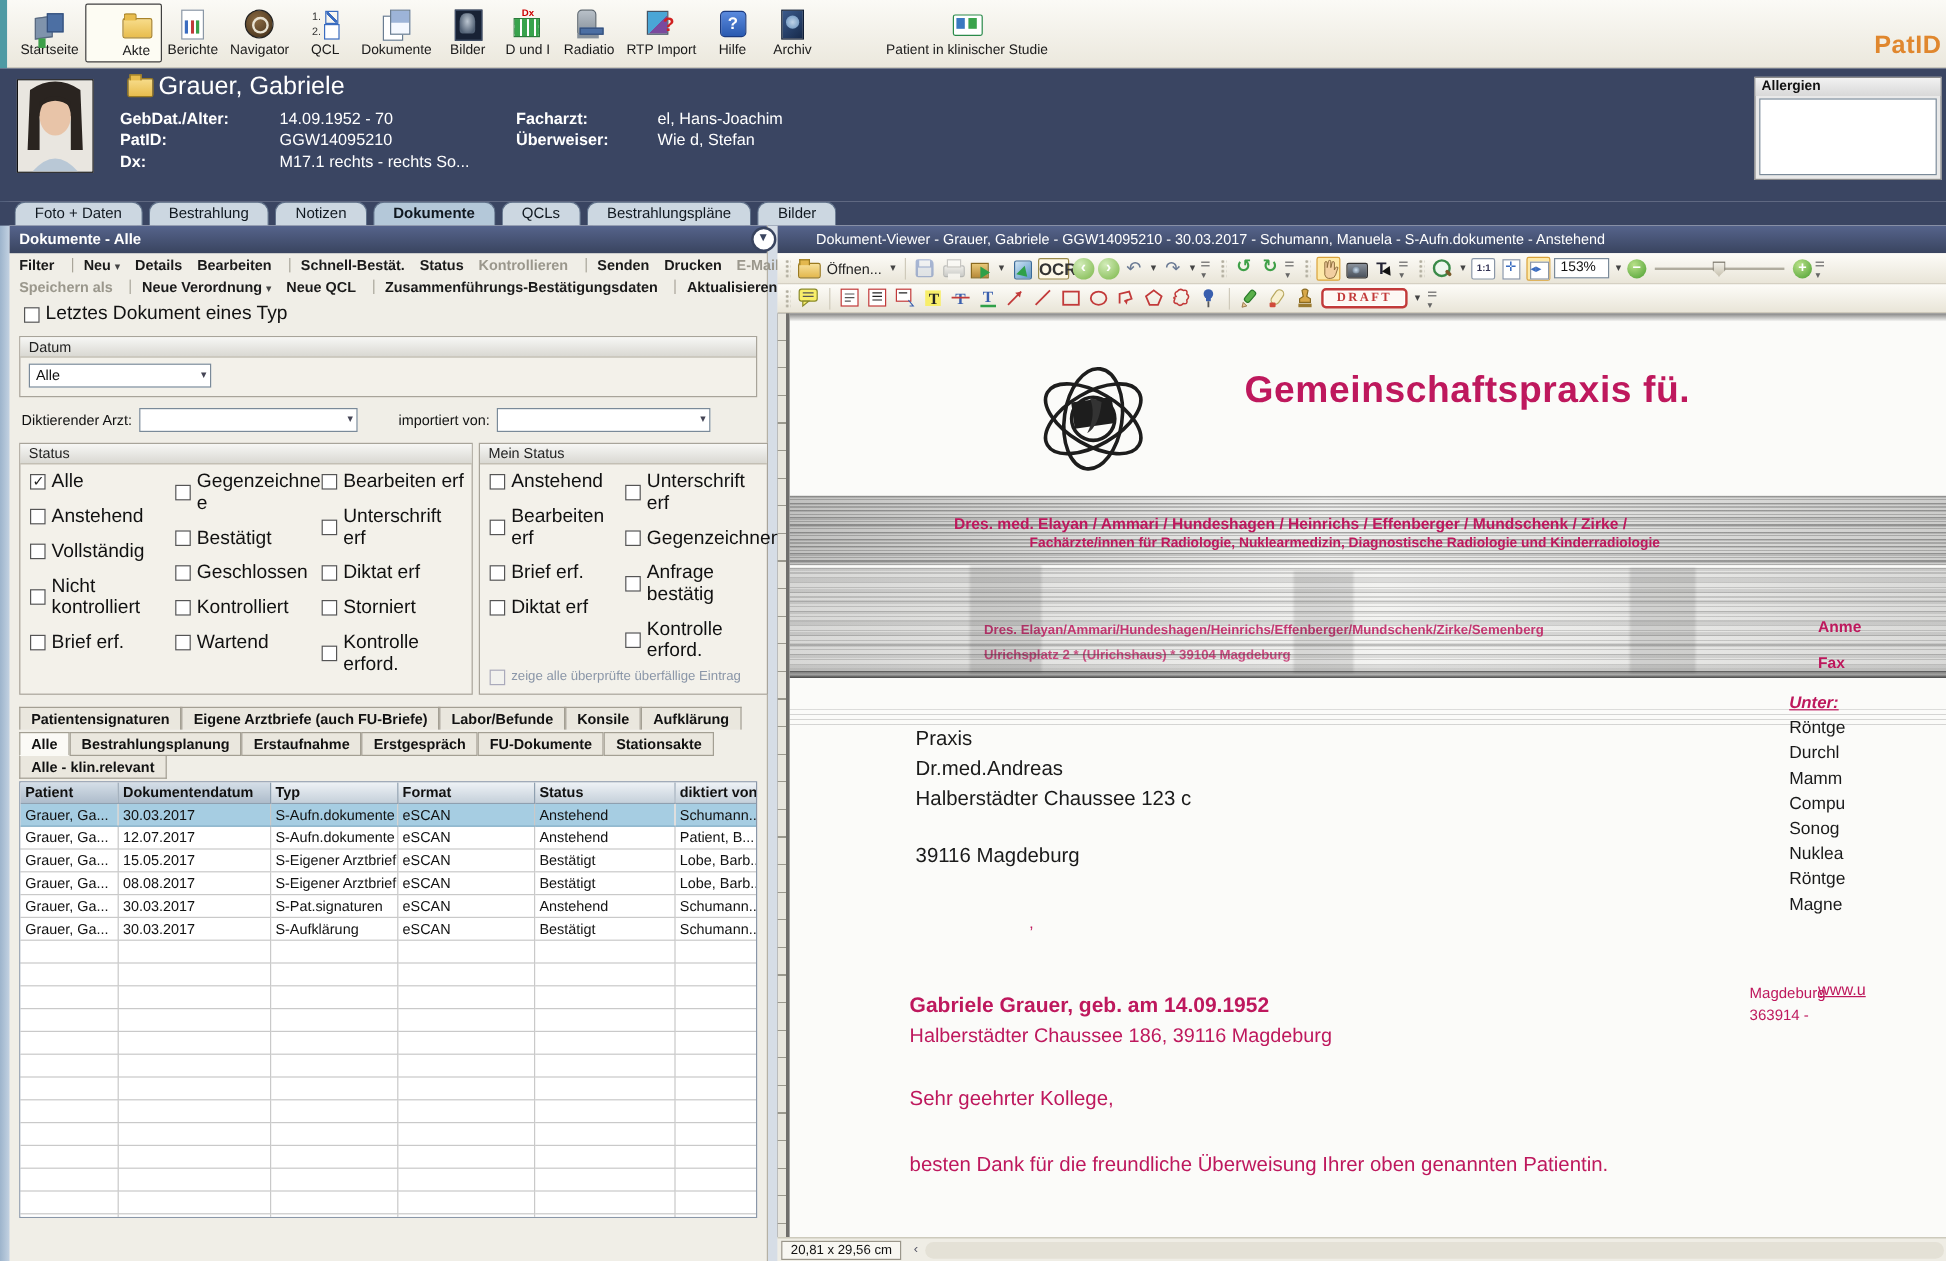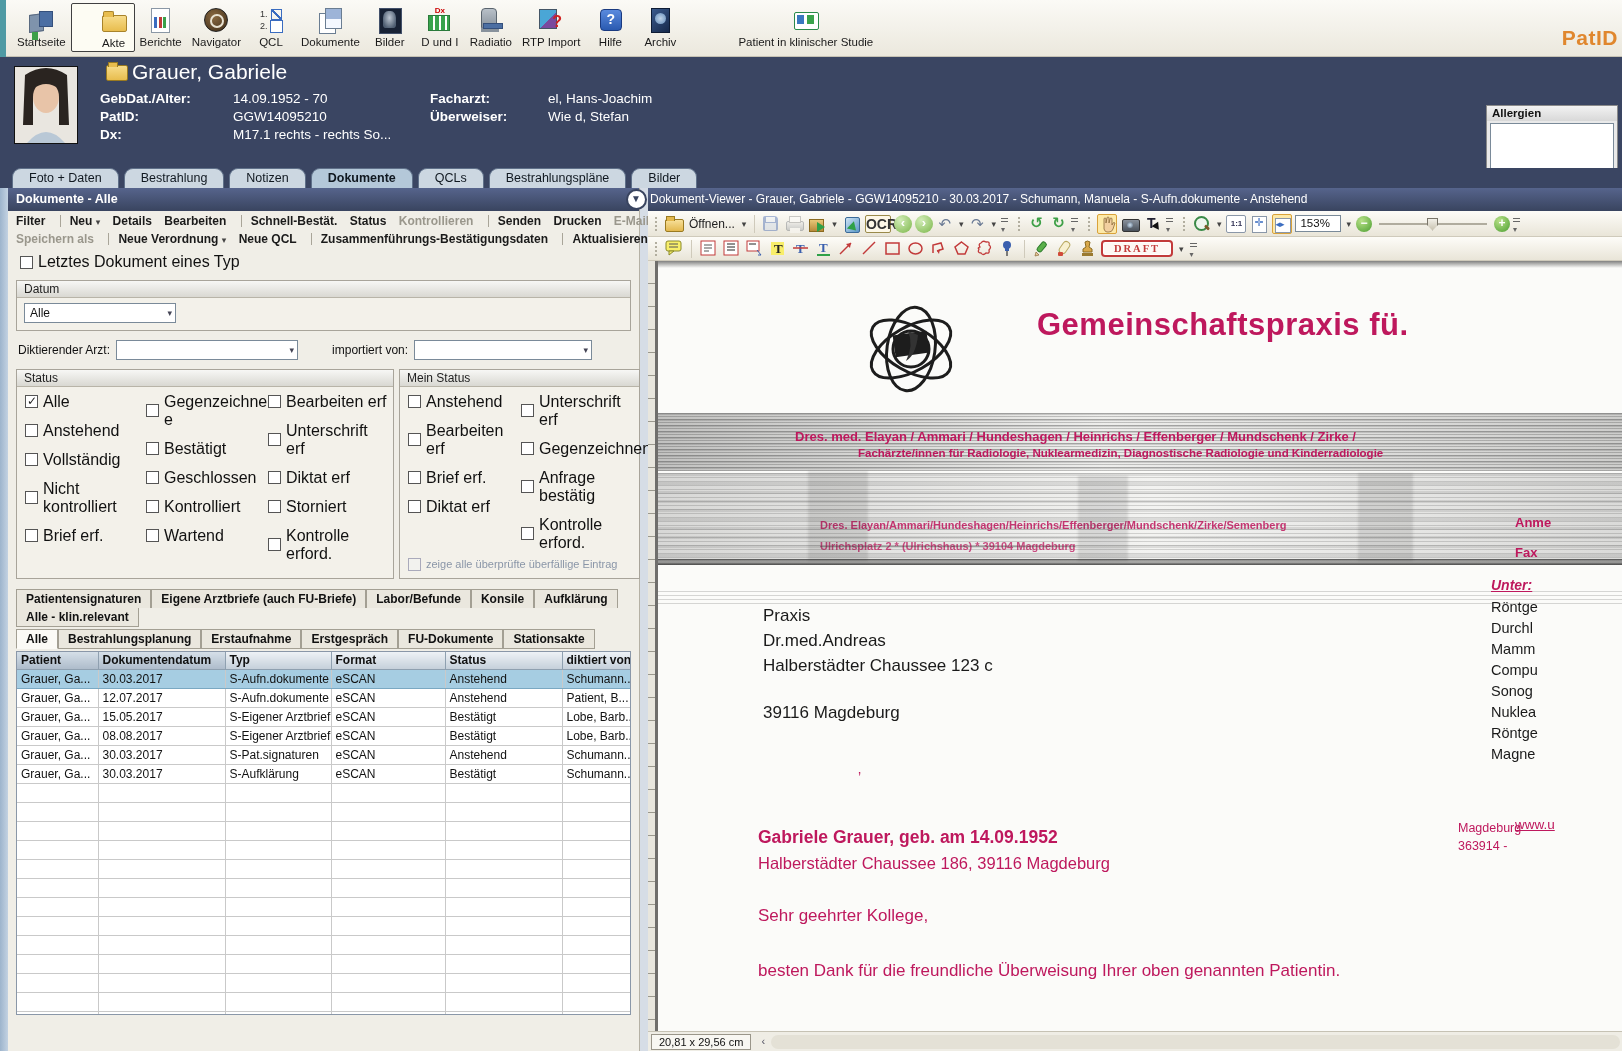--- a/index.html
+++ b/index.html
@@ -53,21 +53,21 @@
   #banner{position:absolute;left:0;top:57px;width:1622px;height:111px;background:#3a4562;color:#fff;}
   #photo{position:absolute;left:14px;top:9px;width:64px;height:78px;background:#ddd;border:1px solid #111;}
   #pname{position:absolute;left:132px;top:3px;font-size:21px;color:#fff;}
   #pfolder{position:absolute;left:106px;top:8px;width:22px;height:16px;background:linear-gradient(#f7dc8a,#e8bd4e);border:1px solid #9a7a20;border-radius:2px;}
   #pfolder::before{content:"";position:absolute;left:1px;top:-4px;width:8px;height:4px;background:#e8bd4e;border:1px solid #9a7a20;border-bottom:none;}
   .fieldgrid{position:absolute;display:grid;grid-template-columns:max-content auto;column-gap:8px;row-gap:1px;font-size:13.5px;line-height:17px;}
   #fields1{left:100px;top:33px;grid-template-columns:125px auto;}
   #fields2{left:430px;top:33px;grid-template-columns:110px auto;}
   .plabel{font-weight:bold;text-align:left;white-space:nowrap;}
   .pvalue{white-space:nowrap;}
-  #allergybox{position:absolute;right:4px;top:7px;width:132px;height:86px;border:1px solid #8a8a8a;background:#e9e9e9;margin-top:41px;}
+  #allergybox{position:absolute;right:4px;top:7px;width:156px;height:86px;border:1px solid #8a8a8a;background:#e9e9e9;}
   #allergybox .ahead{height:15px;background:linear-gradient(#f2f2f2,#d8d8d8);font-weight:bold;color:#111;font-size:11.5px;padding:1px 5px;}
   #allergybox .abody{position:absolute;left:3px;right:3px;top:17px;bottom:3px;background:#fff;border:1px solid #7a8a99;}
 
   
   #main-tabs{position:absolute;left:0;top:168px;width:1622px;height:20px;background:#3a4562;padding-left:12px;display:flex;gap:5px;align-items:flex-end;}
   .mtab{background:#ccd7e1;border:1px solid #5f7089;border-bottom:none;border-radius:9px 9px 0 0;
     padding:2px 16px 2px 16px;font-size:12.5px;color:#101820;height:20px;white-space:nowrap;cursor:default;}
   .mtab.active{background:#b4c8d9;font-weight:bold;}
 
   
@@ -122,21 +122,21 @@
   .doctable col.c3{width:114px;}.doctable col.c4{width:117px;}.doctable col.c5{width:69px;}
   .doctable th{height:18px;background:linear-gradient(#eef2f6,#c5d0da);border-right:1px solid #8fa0b0;border-bottom:1px solid #8fa0b0;
     font-size:12px;font-weight:bold;text-align:left;padding:1px 4px;white-space:nowrap;overflow:hidden;}
   .doctable th:nth-child(-n+2){background:linear-gradient(#d5dfe8,#aebccb);}
   .doctable td{height:19px;font-size:12px;padding:1px 4px;border-right:1px solid #c9c9c9;border-bottom:1px solid #c9c9c9;
     white-space:nowrap;overflow:hidden;background:#fff;}
   tr.sel td{background:#a6cde2;border-bottom:1px solid #7aa8c2;}
 
   
   #viewer{position:absolute;left:648px;top:188px;right:0;bottom:0;background:#efede5;}
-  #vhead{height:23px;background:linear-gradient(#56648c,#39445f);color:#fff;font-size:12px;padding:4px 8px 4px 2px;white-space:nowrap;overflow:hidden;}
+  #vhead{height:23px;background:linear-gradient(#56648c,#39445f);color:#fff;font-size:12px;padding:4px 8px 4px 32px;white-space:nowrap;overflow:hidden;}
   .vtb{background:linear-gradient(#fdfcf8,#e9e5d8);border-bottom:1px solid #cfcabb;display:flex;align-items:center;padding:0 4px;}
   #vtb1{height:26px;gap:3px;}
   #vtb2{height:24px;gap:4px;}
   .grip{width:5px;height:16px;background-image:radial-gradient(circle,#b2ae9f 1px,transparent 1.3px);background-size:4px 4px;flex:none;margin:0 2px;}
   .vsep{width:1px;height:18px;background:#cfcabb;margin:0 3px;flex:none;}
   .ovf{flex:none;width:9px;height:16px;position:relative;margin-right:2px;}
   .ovf::after{content:"▾";position:absolute;left:0;bottom:-2px;font-size:8px;color:#666;}
   .ovf::before{content:"";position:absolute;left:0;bottom:10px;width:7px;height:2px;border-top:1px solid #666;border-bottom:1px solid #666;}
   .vi{width:20px;height:20px;position:relative;flex:none;display:inline-block;}
   .vi.sel{background:#fde9a8;border:1px solid #d9a23a;border-radius:2px;}
@@ -551,26 +551,26 @@
           <span class="box"></span>
           <span>zeige alle überprüfte überfällige Eintrag</span>
         </label>
       </div>
     </div>
   </div>
 
   <div class="cattabs" id="catrow1">
     
   <span class="ctab">Patientensignaturen</span><span class="ctab">Eigene Arztbriefe (auch FU-Briefe)</span><span class="ctab">Labor/Befunde</span><span class="ctab">Konsile</span><span class="ctab">Aufklärung</span></div>
+  <div class="cattabs" id="catrow3">
+    
+  <span class="ctab on">Alle</span><span class="ctab">Bestrahlungsplanung</span><span class="ctab">Erstaufnahme</span><span class="ctab">Erstgespräch</span><span class="ctab">FU-Dokumente</span><span class="ctab">Stationsakte</span></div>
   <div class="cattabs" id="catrow2">
     
   <span class="ctab">Alle - klin.relevant</span></div>
-  <div class="cattabs" id="catrow3">
-    
-  <span class="ctab on">Alle</span><span class="ctab">Bestrahlungsplanung</span><span class="ctab">Erstaufnahme</span><span class="ctab">Erstgespräch</span><span class="ctab">FU-Dokumente</span><span class="ctab">Stationsakte</span></div>
 
   <div id="tablewrap">
     <table class="doctable">
       <colgroup>
           <col class="c0">
           <col class="c1">
           <col class="c2">
           <col class="c3">
           <col class="c4">
           <col class="c5">

